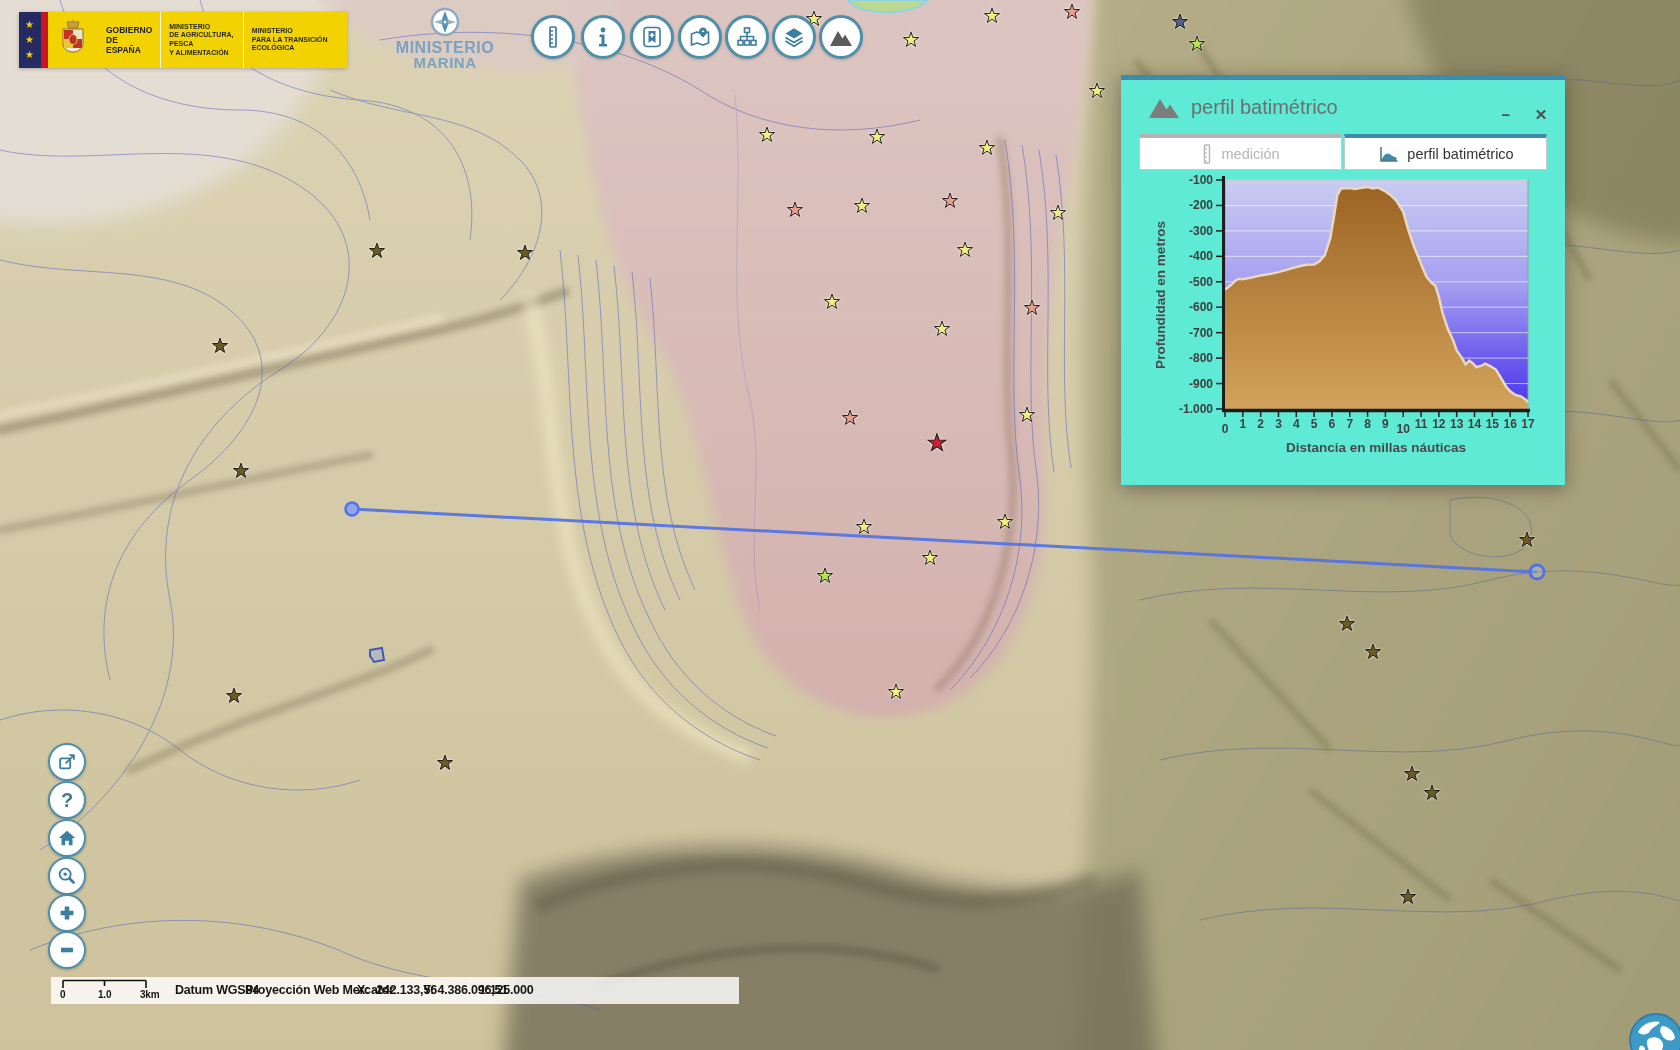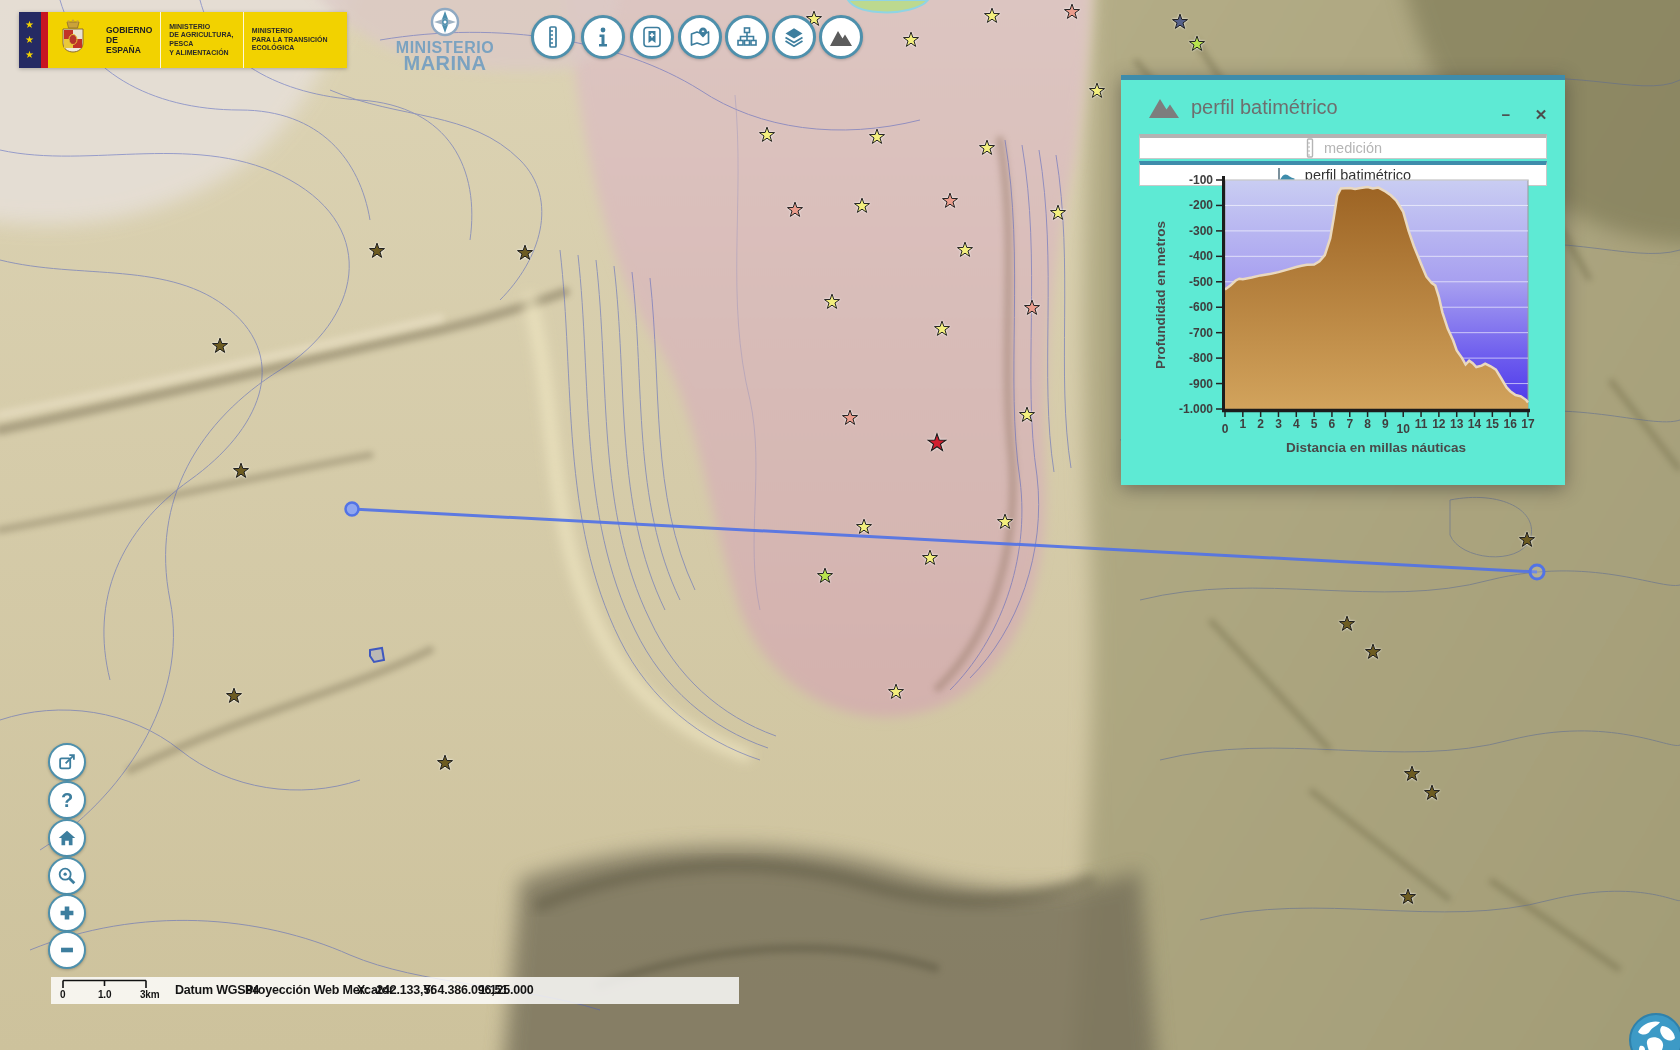--- a/index.html
+++ b/index.html
@@ -15,41 +15,41 @@
   #flag-block .st{position:absolute;left:6px;color:#f2d200;font-size:10px;line-height:10px;}
   #flag-red{width:7px;height:56px;background:#c81522;flex:0 0 7px;}
   .banner-sec{padding:0 8px;display:flex;align-items:center;height:100%;}
   .banner-sep{width:1px;height:100%;background:rgba(255,255,255,.85);flex:0 0 1px;}
   .gov-txt{font-size:8.5px;font-weight:bold;color:#222;line-height:1.2;white-space:pre-line;}
   .min-txt{font-size:7px;font-weight:bold;color:#2a2a2a;line-height:1.25;white-space:pre-line;}
 
   
   #cm-logo{left:365px;top:6px;width:160px;height:66px;text-align:center;}
   #cm-logo .l1{font-size:16px;font-weight:bold;color:#7ba2c0;letter-spacing:.5px;line-height:15px;}
-  #cm-logo .l2{font-size:20px;font-weight:bold;color:#7ba2c0;letter-spacing:.5px;line-height:16px;}
+  #cm-logo .l2{font-size:15px;font-weight:bold;color:#7ba2c0;letter-spacing:.5px;line-height:16px;}
 
   
   .tb-btn{position:absolute;width:44px;height:44px;border-radius:50%;background:#fff;
     border:3px solid #4e90ac;box-sizing:border-box;color:#3d7e9e;display:flex;
     align-items:center;justify-content:center;cursor:pointer;box-shadow:0 1px 3px rgba(0,0,0,.2);}
   .side-btn{position:absolute;left:48px;width:38px;height:38px;border-radius:50%;background:#fff;
     border:2.5px solid #4e90ac;box-sizing:border-box;color:#3d7e9e;display:flex;
     align-items:center;justify-content:center;cursor:pointer;box-shadow:0 1px 3px rgba(0,0,0,.25);}
   .glyph-q{font-size:20px;font-weight:bold;color:#3d7e9e;}
 
   
   #profile-panel{left:1121px;top:75px;width:444px;height:410px;background:#5eead4;
     border-top:5px solid #3e8cab;box-sizing:border-box;
     box-shadow:0 4px 18px rgba(40,40,40,.45);}
   #panel-header{position:absolute;left:26px;top:14px;display:flex;align-items:center;gap:10px;}
   #panel-title{font-size:20px;color:#6e6e6e;}
   .win-btn{position:absolute;top:22px;width:26px;height:26px;text-align:center;line-height:26px;
     font-size:15px;font-weight:900;color:#4d4d4d;cursor:pointer;}
   #btn-min{left:372px;} #btn-close{left:407px;}
-  #tabs{position:absolute;left:18px;top:54px;width:408px;height:36px;display:flex;gap:2px;flex-direction:column;}
+  #tabs{position:absolute;left:18px;top:54px;width:408px;height:36px;display:flex;gap:2px;}
   .tab{flex:1;display:flex;align-items:center;justify-content:center;gap:8px;background:#fff;
     border:1px solid #c9c9c9;box-sizing:border-box;font-size:14.5px;cursor:pointer;}
   .tab.inactive{border-top:4px solid #b3b3b3;color:#b5b5b5;}
   .tab.active{border-top:4px solid #3e8cab;color:#333;}
 
   #chart-wrap{position:absolute;left:0;top:82px;width:520px;height:315px;}
   .ytl{font-size:12px;fill:#3f3f3f;font-weight:bold;}
   .xtl{font-size:12px;fill:#3f3f3f;font-weight:bold;}
   .axt{font-size:13.5px;fill:#4a4a4a;font-weight:bold;}
 

